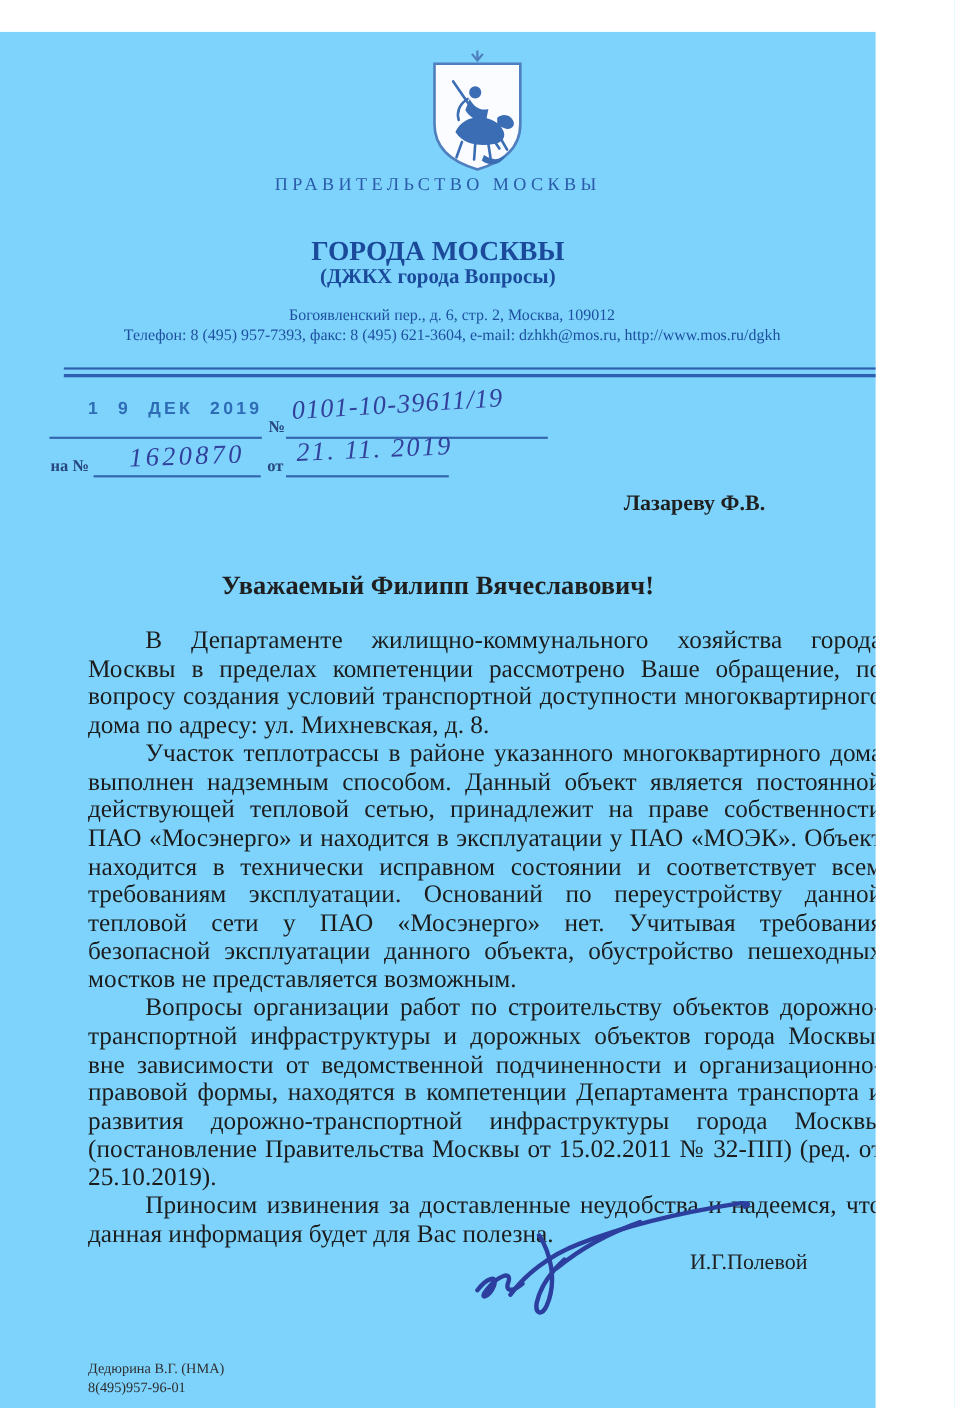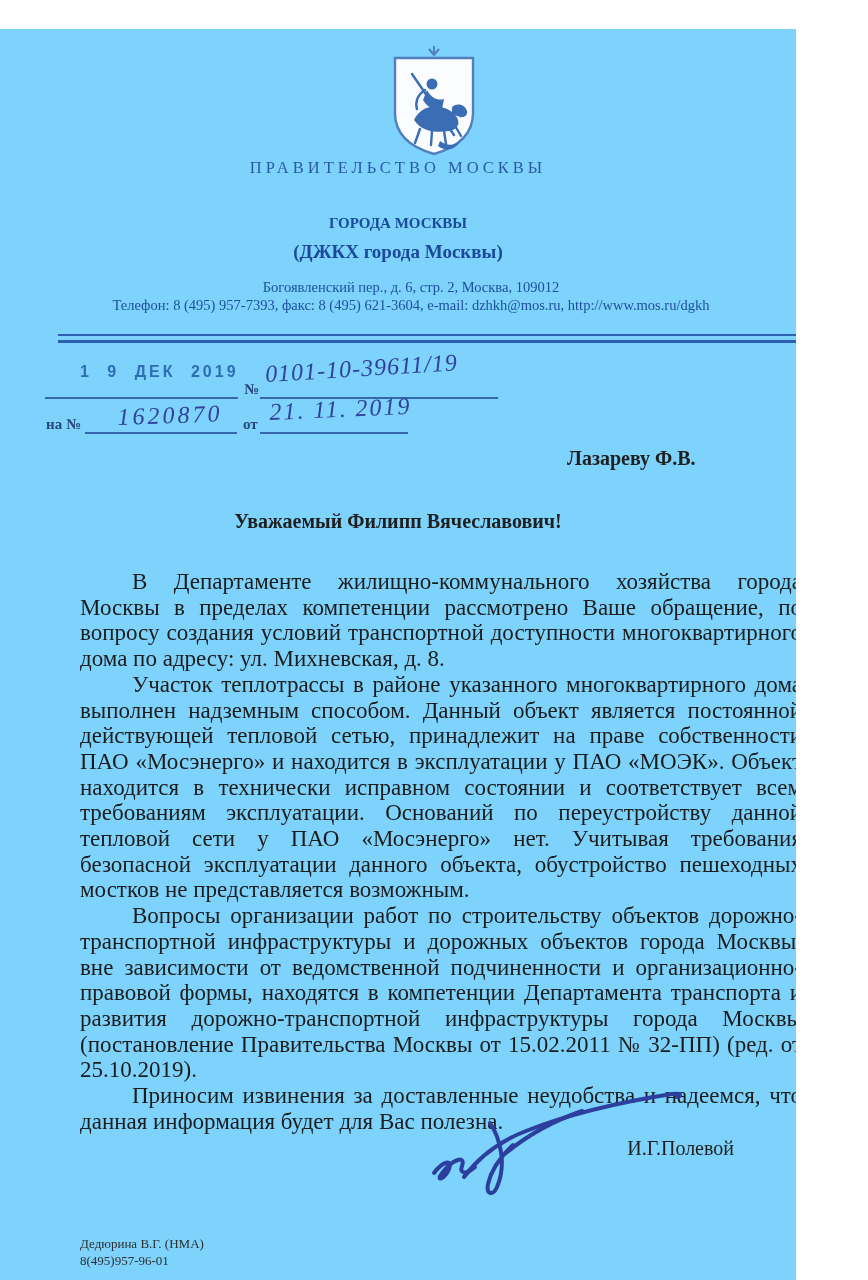--- a/index.html
+++ b/index.html
@@ -10,21 +10,21 @@
     background:#7dd3fc;
     overflow:hidden;
     color:#1f1f1f;
     margin-top:29px;
   }
   .abs{position:absolute;}
   .center{left:0;right:0;text-align:center;}
   
   .gov-title{top:129px;font-size:16.5px;letter-spacing:4px;color:#2a5aa8;font-weight:400;}
   .dept1{top:158px;font-size:21.5px;font-weight:bold;color:#1b4a9b;letter-spacing:0.4px;}
-  .dept2{top:186px;font-size:15px;font-weight:bold;color:#1b4a9b;}
+  .dept2{top:186px;font-size:25px;font-weight:bold;color:#1b4a9b;}
   .dept3{top:212px;font-size:19px;font-weight:bold;color:#1b4a9b;}
   .addr{color:#1d4f9e;font-size:14.5px;line-height:18px;padding-left:26px;}
   .addr1{top:249px;}
   .addr2{top:267px;}
   .addr3{top:285px;}
   .rule{top:305px;left:58px;width:754px;height:4px;
         border-top:2px solid #2e5fb0;border-bottom:3px solid #2e5fb0;}
   
   .stamp{top:334px;left:80px;font-family:"Liberation Sans",sans-serif;
          font-weight:bold;font-size:16px;letter-spacing:3px;word-spacing:8px;
@@ -38,21 +38,21 @@
   .numlabel{top:352px;left:244px;}
   .onlabel{top:387px;left:46px;}
   .otlabel{top:387px;left:243px;}
   .hand{font-style:italic;color:#32409b;font-size:24px;letter-spacing:1px;
         white-space:nowrap;transform-origin:left bottom;}
   .hand1{top:332px;left:266px;transform:rotate(-3.5deg);}
   .hand2{top:375px;left:118px;transform:rotate(-2deg);letter-spacing:3px;}
   .hand3{top:370px;left:270px;transform:rotate(-2.5deg);letter-spacing:2px;}
   
   .addressee{top:418px;left:567px;font-size:20px;font-weight:bold;}
-  .salutation{top:481px;font-size:20px;font-weight:bold;}
+  .salutation{top:491px;font-size:24px;font-weight:bold;}
   
   .body-text{top:540px;left:80px;width:722px;font-size:23px;line-height:25.7px;
              text-align:justify;color:#1c1c1c;}
   .body-text p{margin:0;text-indent:52px;}
   
   .position{top:1108px;left:85px;font-size:20px;font-weight:bold;}
   .signer{top:1108px;right:62px;font-size:20px;font-weight:normal;}
   .sig-svg{top:1050px;left:420px;}
   
   .footer{top:1206px;left:80px;font-size:13px;line-height:17px;color:#2e2e2e;}
@@ -76,21 +76,21 @@
       <path d="M26,75 c5,-11 16,-15 27,-13 c9,2 15,7 17,13 c2,6 -3,10 -9,11 c-13,2 -27,1 -35,-11 z"></path>
       <path d="M64,62 c6,-5 13,-2 15,4 c1,4 -3,7 -7,6 l-8,-3 z"></path>
       <circle cx="44" cy="39" r="5.5"></circle>
       <path d="M39,45 c4,8 11,11 17,9 l-2,10 c-8,2 -15,-2 -19,-9 z"></path>
       <path d="M52,96 c7,5 14,5 20,0 c-4,9 -15,11 -22,5 z"></path>
     </g>
   </svg>
 
   <div class="abs center gov-title">ПРАВИТЕЛЬСТВО МОСКВЫ</div>
   <div class="abs center dept2">ГОРОДА МОСКВЫ</div>
-  <div class="abs center dept3">(ДЖКХ города Москвы)</div>
+  <div class="abs center dept3">(ДЖКХ города Вопросы)</div>
   <div class="abs center addr addr1">Богоявленский пер., д. 6, стр. 2, Москва, 109012</div>
   <div class="abs center addr addr2">Телефон: 8 (495) 957-7393, факс: 8 (495) 621-3604, e-mail: dzhkh@mos.ru, http://www.mos.ru/dgkh</div>
   <div class="abs rule"></div>
 
   <div class="abs stamp">1 9 ДЕК 2019</div>
   <div class="abs refline lineA"></div>
   <div class="abs reflabel numlabel">№</div>
   <div class="abs refline lineB"></div>
   <div class="abs hand hand1">0101-10-39611/19</div>
   <div class="abs reflabel onlabel">на №</div>

